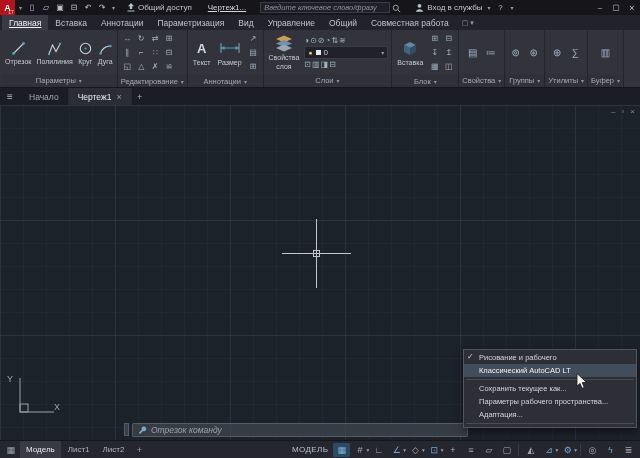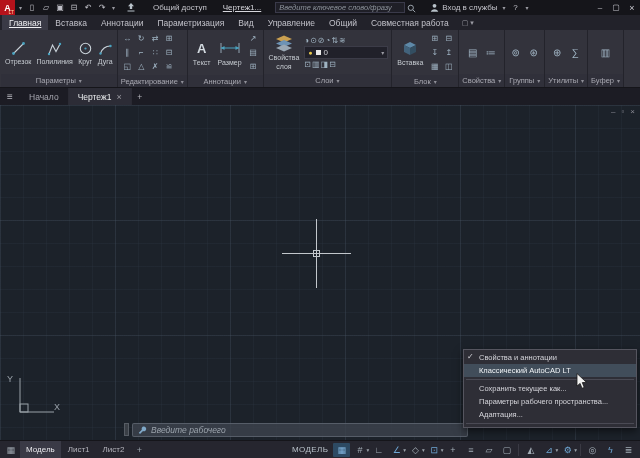--- a/index.html
+++ b/index.html
@@ -5,21 +5,21 @@
   *{margin:0;padding:0;box-sizing:border-box;}
   body{margin:0;background:#101014;font-family:"Liberation Sans",sans-serif;}
   .app{position:relative;width:640px;height:458px;background:#2a2a33;overflow:hidden;color:#c8c8ce;}
 
   
   .titlebar{height:15px;background:#15151a;display:flex;align-items:center;font-size:8px;color:#b9b9c0;gap:2px;}
   .logo{width:15px;height:15px;background:#b5121b;color:#fff;font-weight:bold;font-size:9px;display:flex;align-items:center;justify-content:center;position:relative;flex:none;}
   .logo .lt{position:absolute;right:1px;bottom:0;font-size:5px;color:#ffd9a0;font-weight:normal;}
   .tb-caret{font-size:6px;color:#9a9aa2;padding:0 2px;}
   .qa{width:12px;text-align:center;font-size:8px;color:#c0c0c8;flex:none;}
-  .tb-share{display:flex;align-items:flex-start;gap:18px;margin-left:8px;color:#c4c4cb;flex:none;}
+  .tb-share{display:flex;align-items:flex-start;gap:3px;margin-left:8px;color:#c4c4cb;flex:none;}
   .tb-doc{margin-left:14px;color:#d6d6dc;flex:none;text-decoration:underline;}
   .tb-search{display:flex;align-items:flex-end;gap:2px;margin-left:12px;flex:none;}
   .tb-search input{width:130px;height:11px;background:#1f1f27;border:1px solid #3a3a4a;color:#d0d0d6;font-size:7.5px;padding:0 3px;font-family:"Liberation Sans",sans-serif;outline:none;}
   .tb-search input::placeholder{color:#8d939b;font-style:italic;}
   .tb-signin{display:flex;align-items:center;gap:3px;margin-left:12px;flex:none;color:#c4c4cb;}
   .win-ctrls{margin-left:auto;display:flex;flex:none;}
   .win-ctrls span{width:16px;height:15px;display:flex;align-items:center;justify-content:center;font-size:8px;color:#c6c6cd;}
   .win-ctrls .wc-close{font-size:9px;}
 
   
@@ -421,21 +421,21 @@
         </svg>
       <span class="ucs-y">Y</span>
       <span class="ucs-x">X</span>
     </div>
 
     <div class="cmd-grip"></div>
     <div class="cmdbar">
       <svg width="9" height="9" viewBox="0 0 9 9">
           <path d="M2 8 L5 5 A2.3 2.3 0 1 0 3.8 3.8 L0.8 6.8 Z" fill="#7fa8c8"></path>
         </svg>
-      <span class="cmd-text">Введите рабочего</span>
+      <span class="cmd-text">Отрезок команду</span>
     </div>
   </div>
 
   <div class="statusbar">
     <span class="lt-icon">▦</span>
     <div class="lt-tab active">Модель</div>
     <div class="lt-tab">Лист1</div>
     <div class="lt-tab">Лист2</div>
     <span class="lt-icon">+</span>
     <div class="sb-spacer"></div>
@@ -462,21 +462,21 @@
     <span class="sb-caret">▾</span>
     <span class="sb-sep"></span>
     <span class="sb-icon">◎</span>
     <span class="sb-icon lit">ϟ</span>
     <span class="sb-icon">≣</span>
   </div>
 
   <div class="wsmenu">
     <div class="menu-item">
       <span class="mi-check">✓</span>
-      <span>Свойства и аннотации</span>
+      <span>Рисование и рабочего</span>
     </div>
     <div class="menu-item hl">
       <span>Классический AutoCAD LT</span>
     </div>
     <div class="menu-sep"></div>
     <div class="menu-item">
       <span>Сохранить текущее как...</span>
     </div>
     <div class="menu-item">
       <span>Параметры рабочего пространства...</span>

